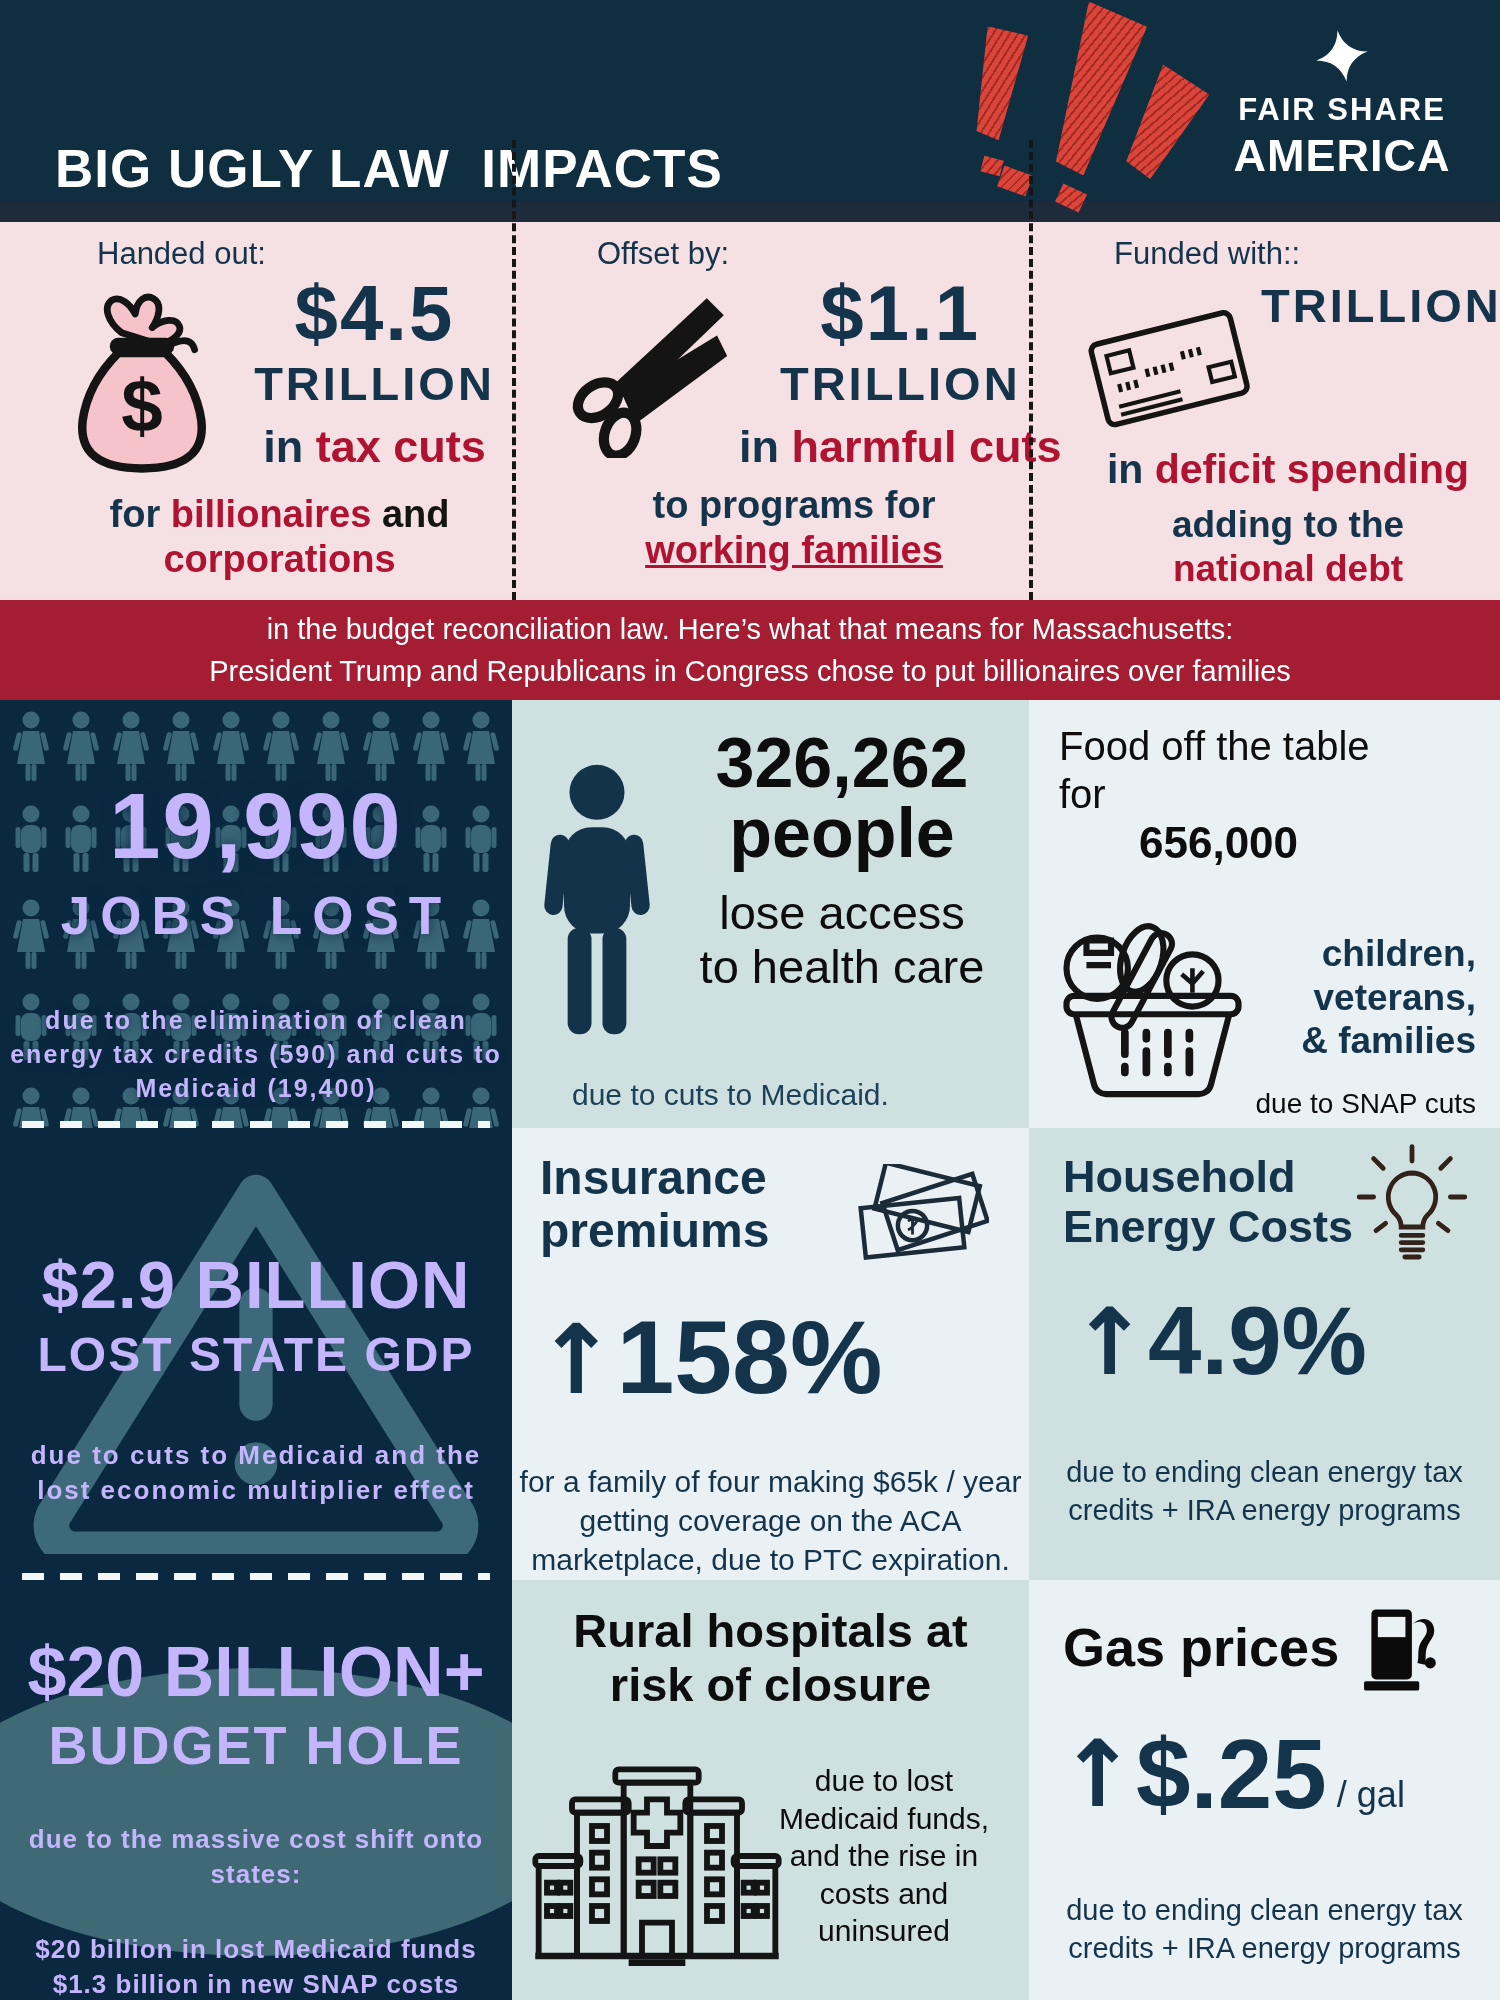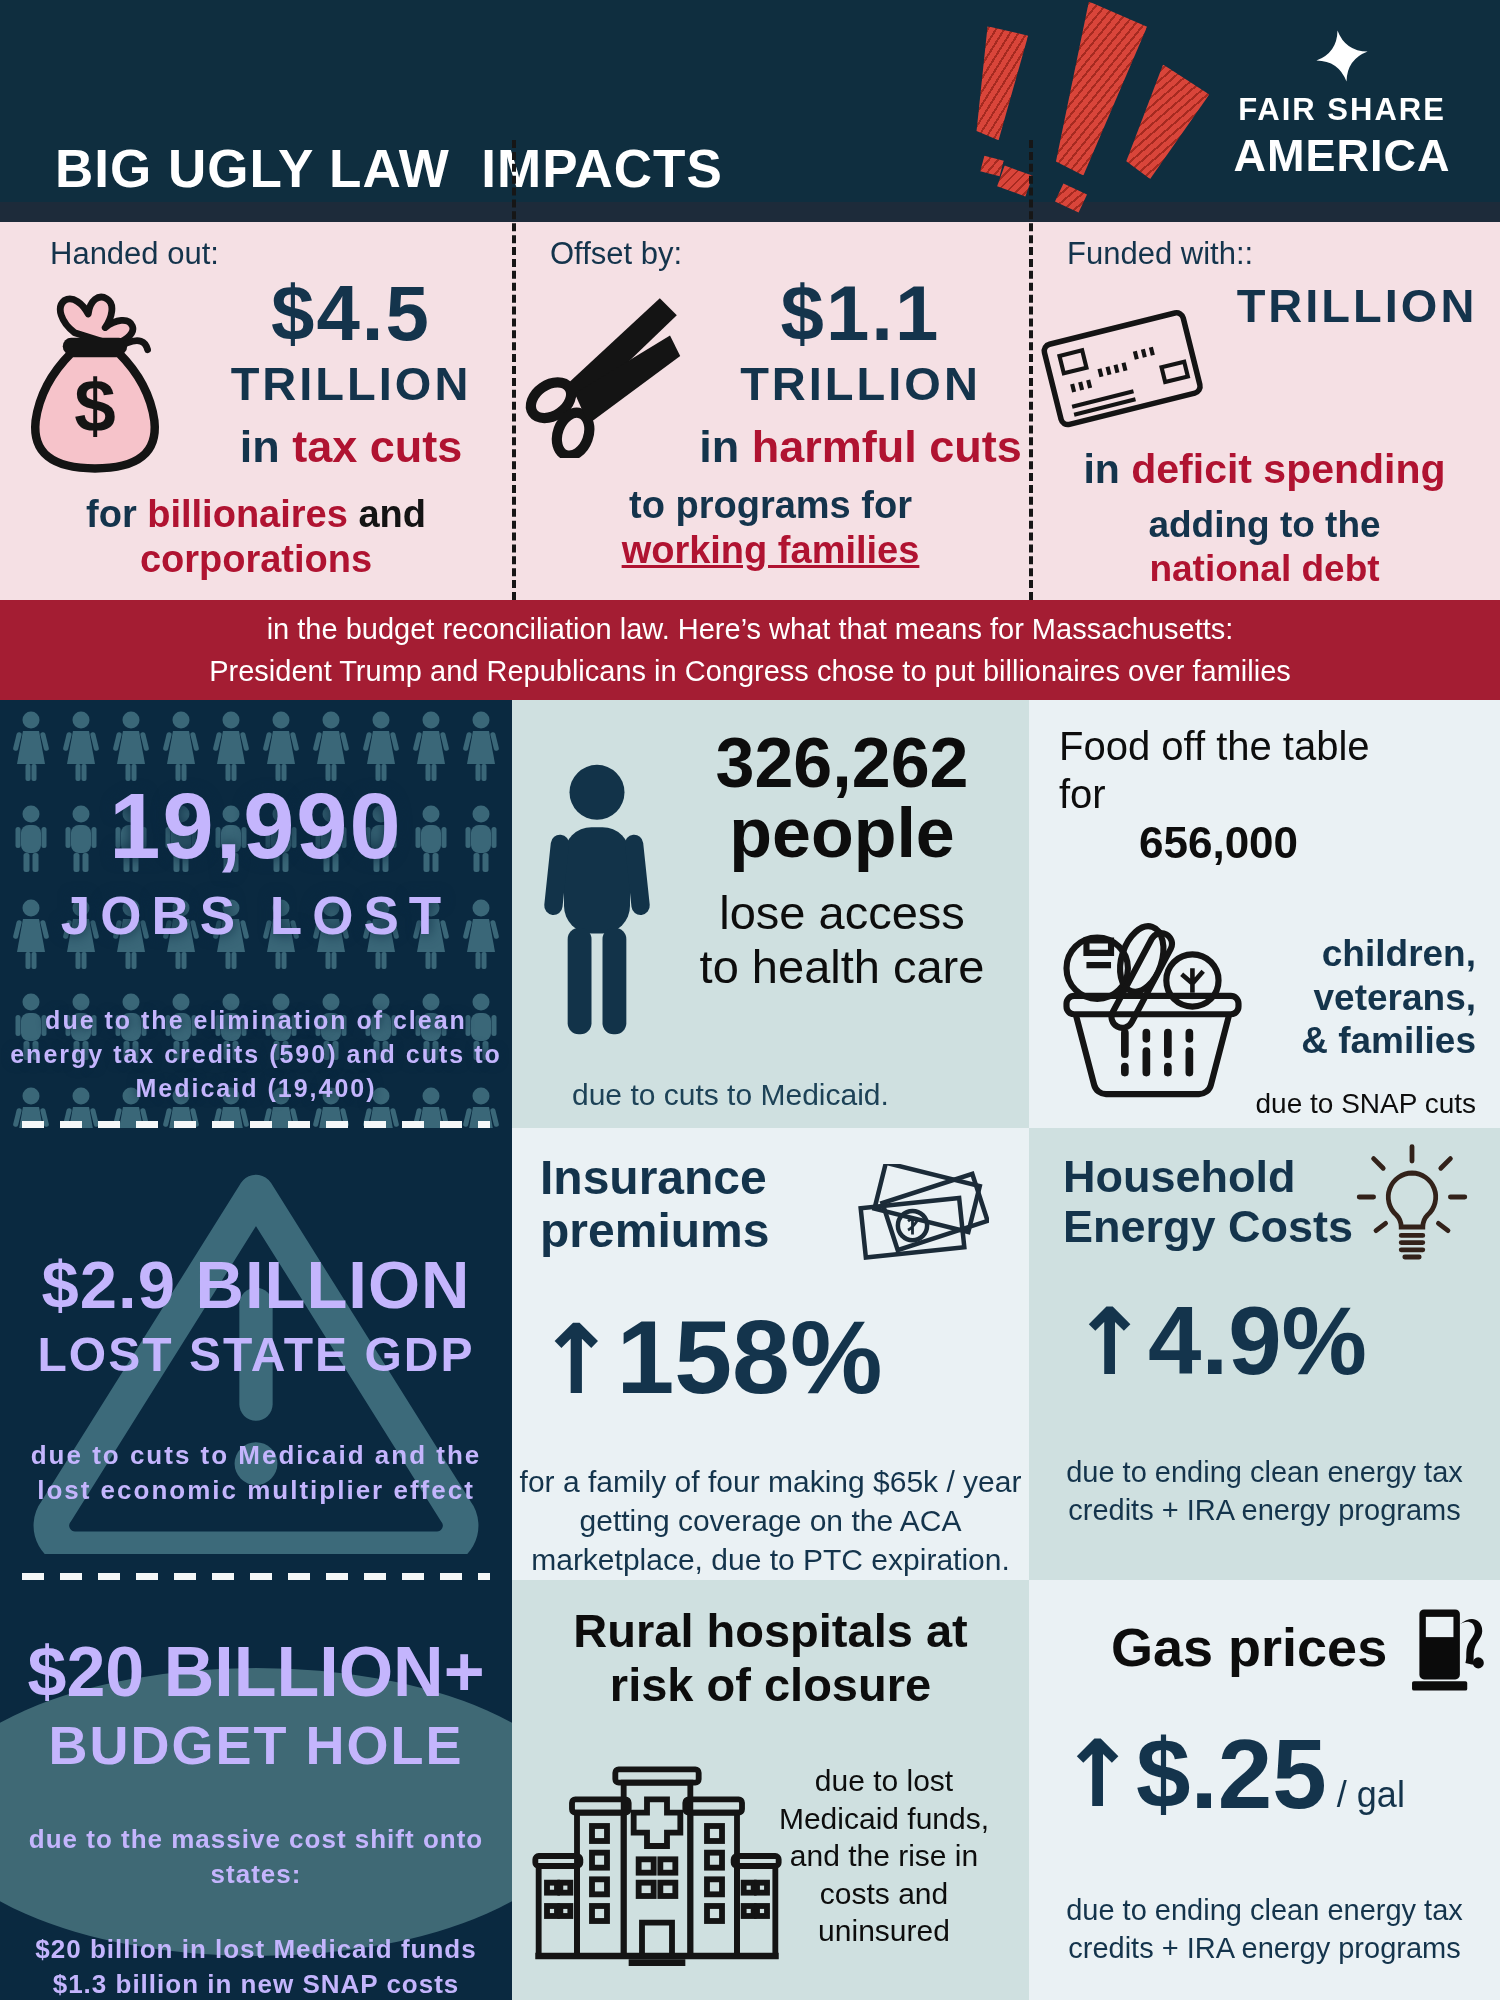--- a/index.html
+++ b/index.html
@@ -28,21 +28,21 @@
   .excl-dot3{left:982px;top:158px;width:20px;height:16px;transform:rotate(15deg);}
   
   .logo{position:absolute;right:28px;top:30px;width:260px;text-align:center;z-index:2;color:#fff;}
   .logo .star{width:52px;height:52px;margin:0 auto 6px auto;}
   .logo-line1{font-size:31px;font-weight:bold;letter-spacing:2px;}
   .logo-line2{font-size:45px;font-weight:bold;letter-spacing:1px;margin-top:2px;}
   
   .pink-band{position:absolute;left:0;top:222px;width:1500px;height:378px;background:#f5e0e4;display:flex;}
   .v-dash{position:absolute;top:140px;height:460px;width:0;border-left:4px dashed #161616;z-index:3;}
   .v-dash1{left:512px;} .v-dash2{left:1029px;}
-  .card{position:relative;height:100%;box-sizing:border-box;padding-top:14px;}
+  .card{position:relative;height:100%;box-sizing:border-box;padding-top:14px;padding-left:47px;}
   .card1{width:512px;} .card2{width:517px;} .card3{width:471px;}
   .kicker{font-size:31px;color:#14344c;margin-left:50px;}
   .card2 .kicker,.card3 .kicker{margin-left:38px;}
   .card-main{display:flex;margin-top:2px;}
   .icon-wrap{flex:none;display:flex;justify-content:center;align-items:flex-start;}
   .card1 .icon-wrap{width:190px;padding-top:18px;}
   .card2 .icon-wrap{width:180px;padding-top:14px;}
   .card3 .icon-wrap{width:185px;padding-top:22px;}
   .amount-block{flex:1;text-align:center;color:#14344c;}
   .amount{font-size:78px;font-weight:bold;letter-spacing:2px;line-height:1.0;}
@@ -115,21 +115,21 @@
   .budget-value{font-size:70px;font-weight:bold;}
   .budget-label{font-size:54px;font-weight:bold;letter-spacing:2px;margin-top:2px;}
   .budget-note1{font-size:26px;font-weight:bold;letter-spacing:1px;line-height:1.35;margin-top:46px;}
   .budget-note2{font-size:26px;font-weight:bold;letter-spacing:1px;line-height:1.35;margin-top:40px;}
   
   .hosp-title{position:absolute;left:0;top:24px;width:100%;text-align:center;font-size:47px;font-weight:bold;color:#0d0d0d;line-height:1.15;}
   .hosp-icon{position:absolute;left:20px;top:176px;}
   .hosp-note{position:absolute;right:30px;top:182px;width:230px;text-align:center;font-size:30px;color:#0d0d0d;line-height:1.25;}
   
   .gas-title-row{position:absolute;left:34px;top:18px;display:flex;align-items:center;}
-  .gas-title{font-size:54px;font-weight:bold;color:#0d0d0d;margin-left:48px;}
+  .gas-title{font-size:54px;font-weight:bold;color:#0d0d0d;}
   .gas-icon{margin-left:14px;margin-top:6px;}
   .gas-value-row{position:absolute;left:30px;top:138px;color:#14344c;display:flex;align-items:center;}
   .gas-arrow{font-size:92px;}
   .gas-value{font-size:98px;font-weight:bold;}
   .gas-unit{font-size:36px;margin-left:10px;margin-top:40px;}
   .gas-note{position:absolute;left:0;top:312px;width:100%;text-align:center;font-size:29px;color:#14344c;line-height:1.3;}
 </style>
 </head>
 <body>
 

